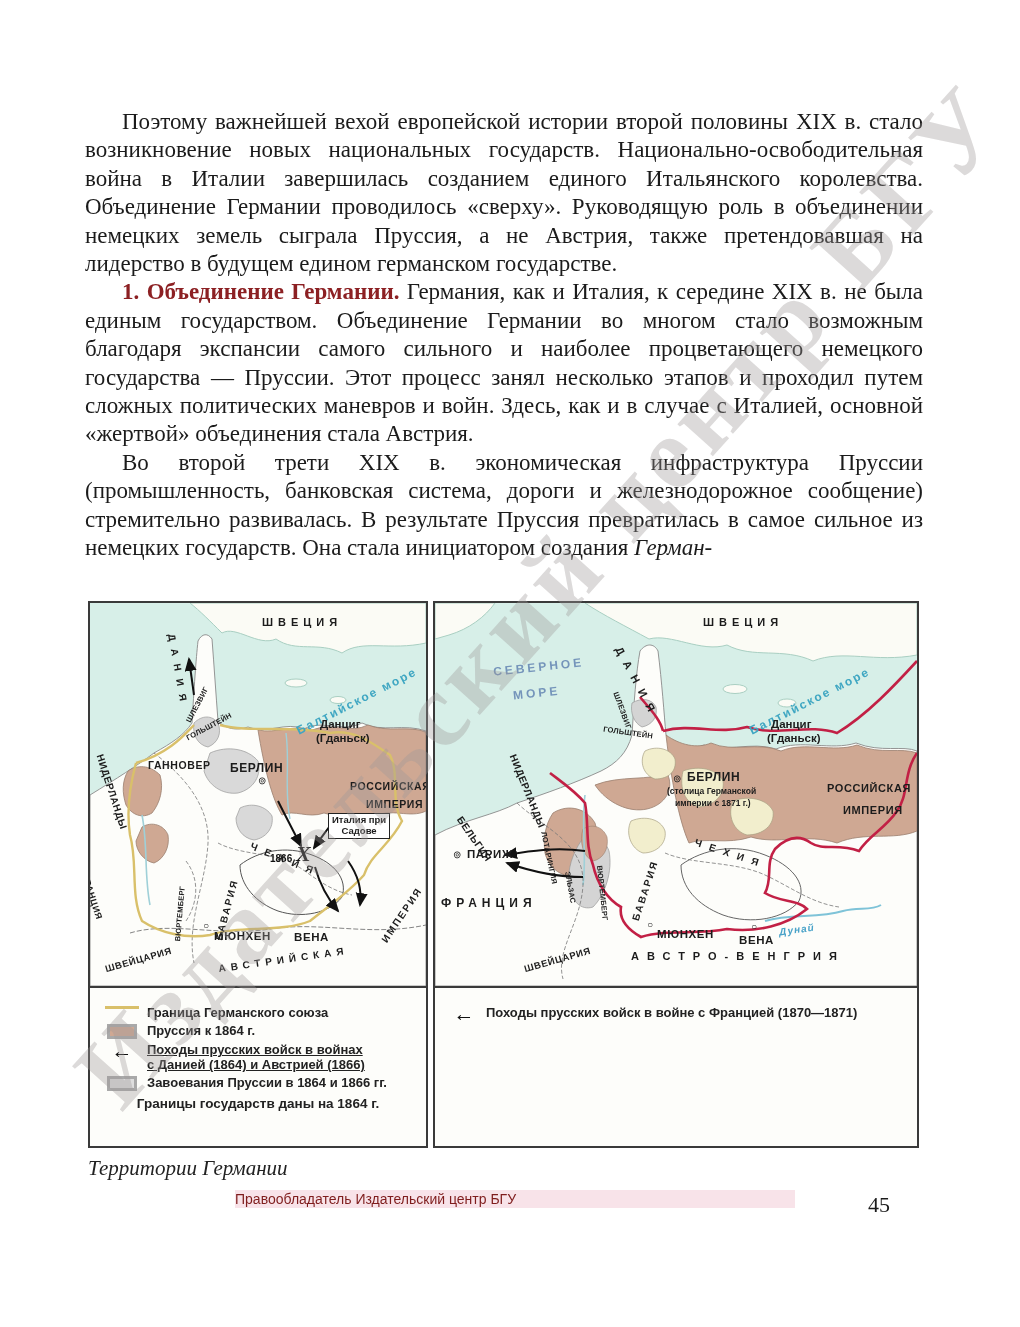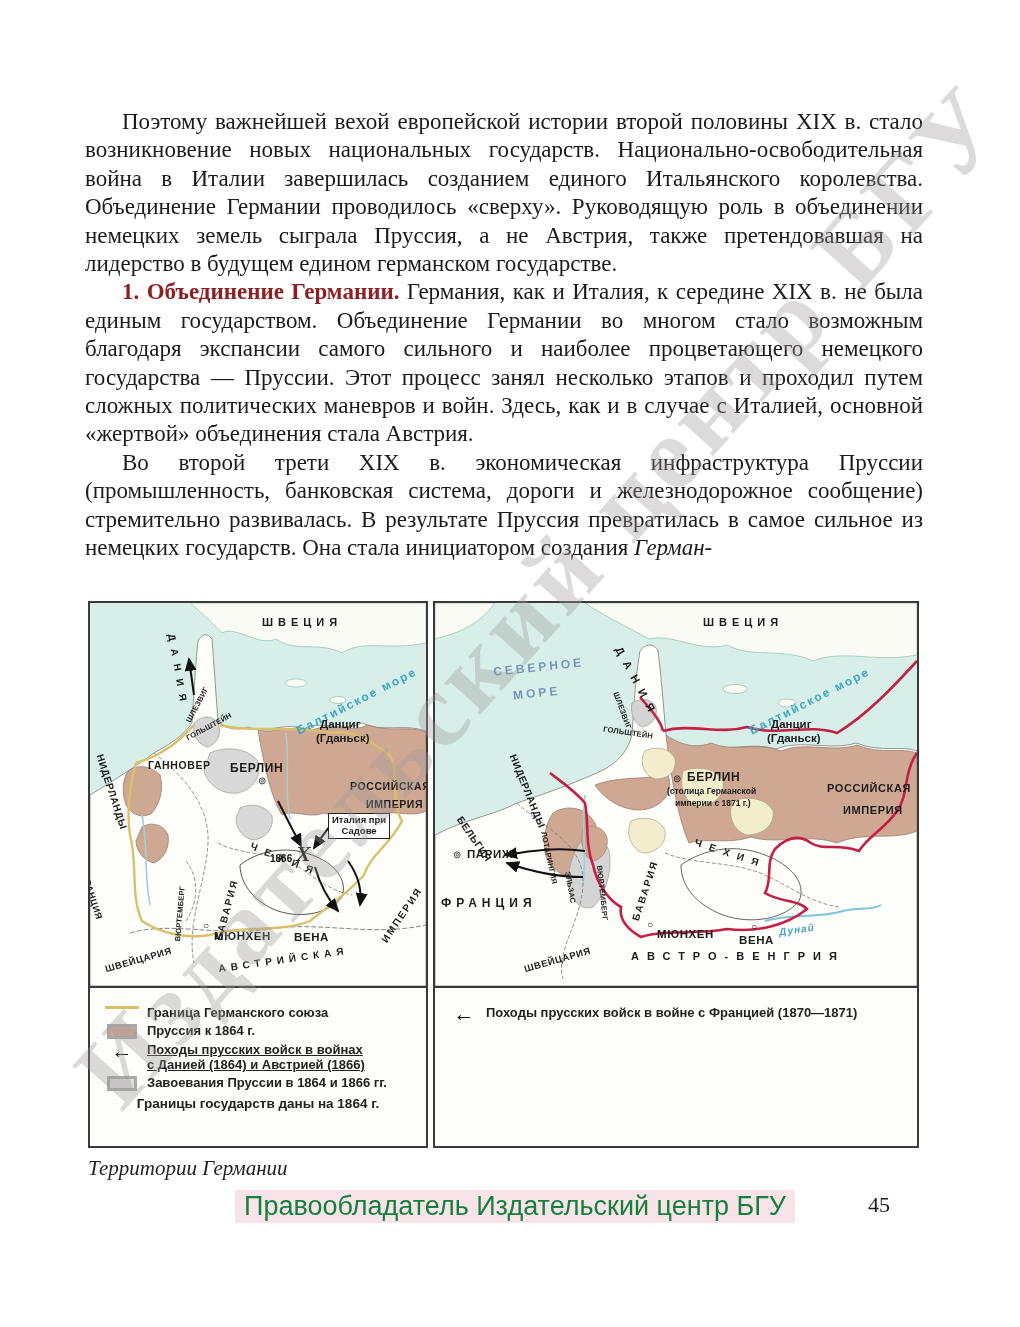--- a/index.html
+++ b/index.html
@@ -45,22 +45,22 @@
   .sw-gray{background:#dedede;}
   .sw-ngu{background:#f2eecd;}
   .line-sym{width:34px;height:0;border-top:3px solid #d9c06a;}
   .line-red{width:34px;height:0;border-top:3px solid #c22045;}
   .arrow-sym{font-size:21px;font-weight:bold;color:#111;line-height:0.8;}
   .xsym{font-family:"Liberation Serif",serif;font-style:italic;font-weight:bold;font-size:17px;}
   .xsym small{font-family:"Liberation Sans",sans-serif;font-style:normal;font-size:9.5px;vertical-align:1px;}
   .legend-note{text-align:center;font-size:13.5px;font-weight:bold;color:#222;margin-top:5px;}
   
   .caption{position:absolute;left:88px;top:1156px;font-size:21px;font-style:italic;color:#222;}
-  .footer-copy{position:absolute;left:235px;top:1190px;width:560px;text-align:center;
-               font-family:"Liberation Sans",sans-serif;font-size:27px;color:#15803d;
+  .footer-copy{position:absolute;left:235px;top:1190px;width:560px;text-align:left;
+               font-family:"Liberation Sans",sans-serif;font-size:14px;color:#7f1d1d;
                background:#f8e3e9;padding:1px 0;}
   .page-num{position:absolute;left:868px;top:1192px;font-size:22px;color:#1b1b1b;}
   
   .watermark{position:absolute;left:95px;top:1030px;transform:rotate(-48deg);transform-origin:0 50%;
              font-family:"Liberation Serif",serif;font-weight:bold;font-size:104px;letter-spacing:6px;
              color:rgba(158,152,152,0.36);white-space:nowrap;z-index:6;pointer-events:none;}
 </style>
 </head>
 <body>
 

